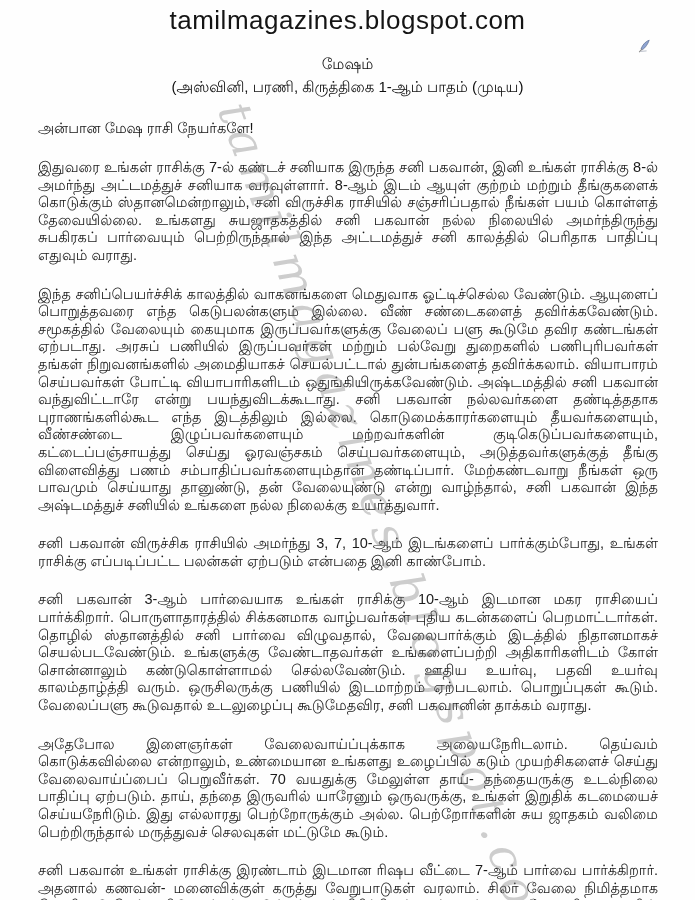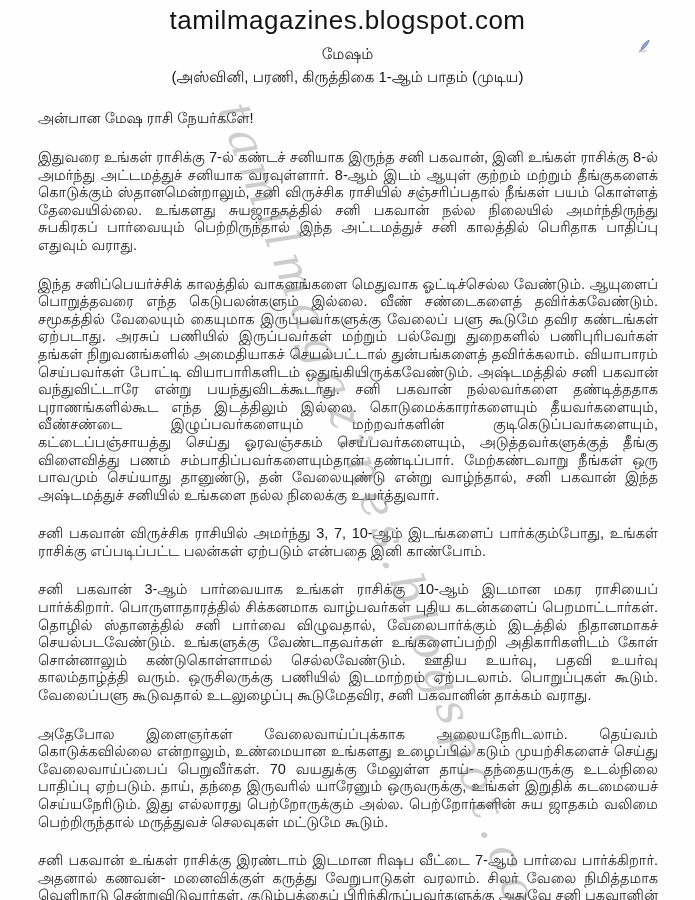--- a/index.html
+++ b/index.html
@@ -14,21 +14,21 @@
   }
   .site-title{
     padding-top:5px;
     text-align:center;
     font-size:26px;
     letter-spacing:0.5px;
     color:#141414;
     font-weight:400;
   }
   .post-title{
-    margin-top:9px;
+    margin-top:19px;
     text-align:center;
     font-size:15px;
     color:#101010;
   }
   .post-subtitle{
     margin-top:3px;
     text-align:center;
     font-size:15px;
     color:#101010;
   }

